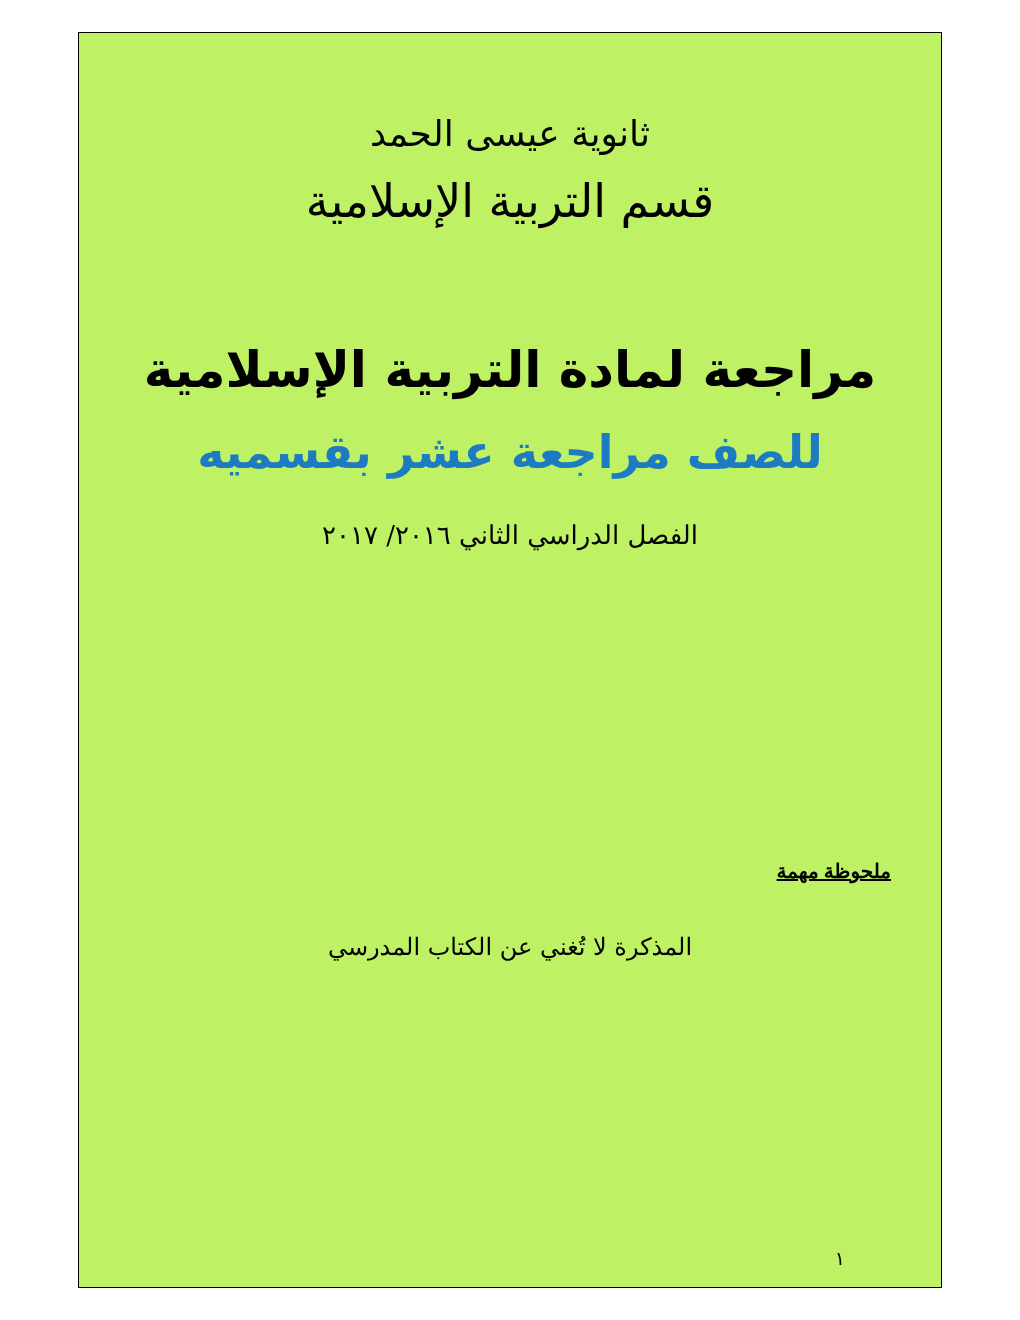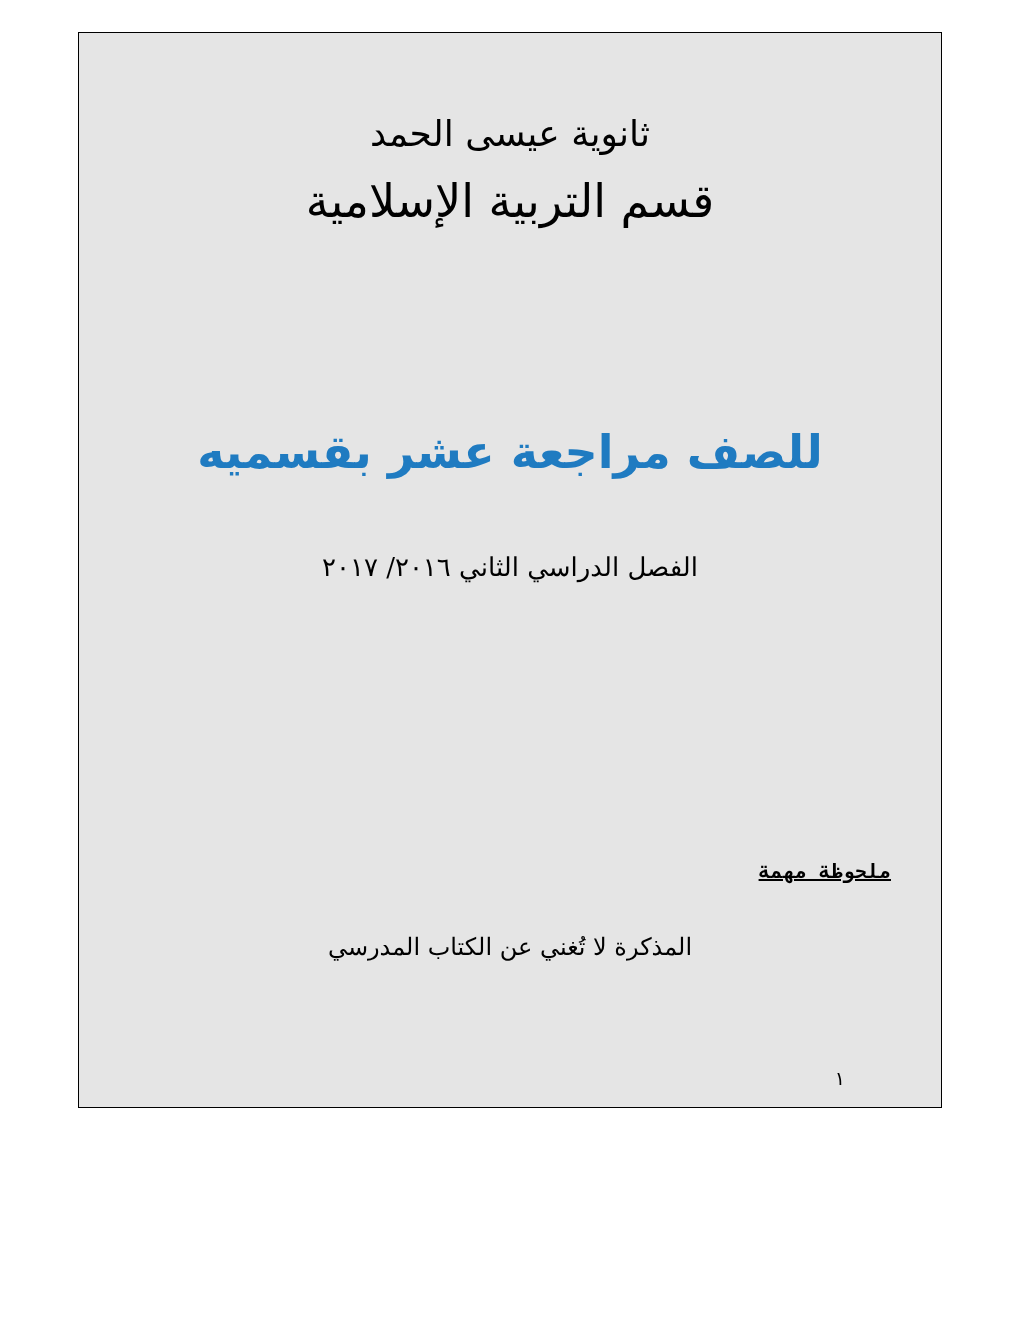--- a/index.html
+++ b/index.html
@@ -12,24 +12,24 @@
     height: 1320px;
     font-family: "DejaVu Sans", sans-serif;
     color: #000000;
     position: relative;
   }
   .page {
     position: absolute;
     left: 78px;
     top: 32px;
     width: 864px;
-    height: 1076px;
+    height: 1256px;
     border: 1px solid #000000;
     box-sizing: border-box;
-    background: #e5e5e5;
+    background: #bef264;
     overflow: hidden;
   }
   .content {
     position: relative;
     width: 100%;
     height: 100%;
     direction: rtl;
     text-align: center;
   }
   .line-school {
@@ -78,29 +78,28 @@
   }
   .line-term {
     position: absolute;
     top: 487px;
     left: 0;
     right: 0;
     font-size: 26px;
     font-family: "DejaVu Serif", serif;
     color: #000000;
     white-space: nowrap;
-    margin-top: 32px;
   }
   .note-title {
     position: absolute;
     top: 826px;
     right: 50px;
     font-size: 20px;
     font-weight: bold;
-    font-family: Liberation Mono, monospace;
+    font-family: Liberation Serif, serif;
     color: #000000;
     text-decoration: underline;
     white-space: nowrap;
   }
   .note-body {
     position: absolute;
     top: 900px;
     left: 0;
     right: 0;
     font-size: 24px;
@@ -120,20 +119,21 @@
 </head>
 <body>
 
 <div class="page">
   <div class="content">
 
     <div class="line-school">ثانوية عيسى الحمد</div>
 
     <div class="line-dept">قسم التربية الإسلامية</div>
 
+    <div class="line-review">مراجعة لمادة التربية الإسلامية</div>
 
     <div class="line-grade">للصف مراجعة عشر بقسميه</div>
 
     <div class="line-term">الفصل الدراسي الثاني ٢٠١٦/ ٢٠١٧</div>
 
     <div class="note-title">ملحوظة مهمة</div>
 
     <div class="note-body">المذكرة لا تُغني عن الكتاب المدرسي</div>
 
     <div class="page-number">١</div>

